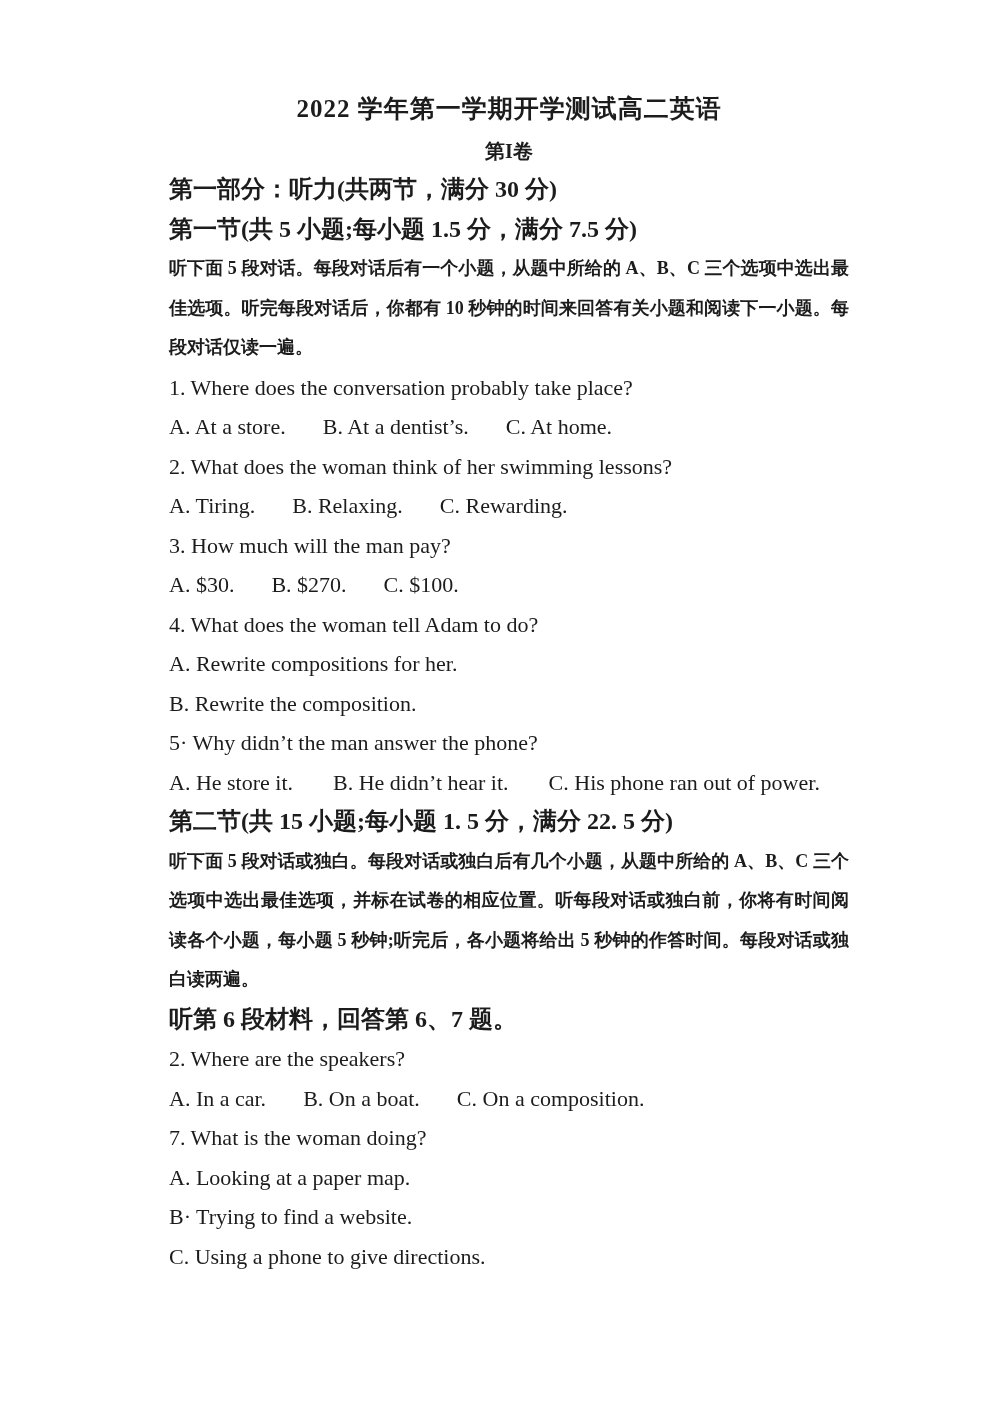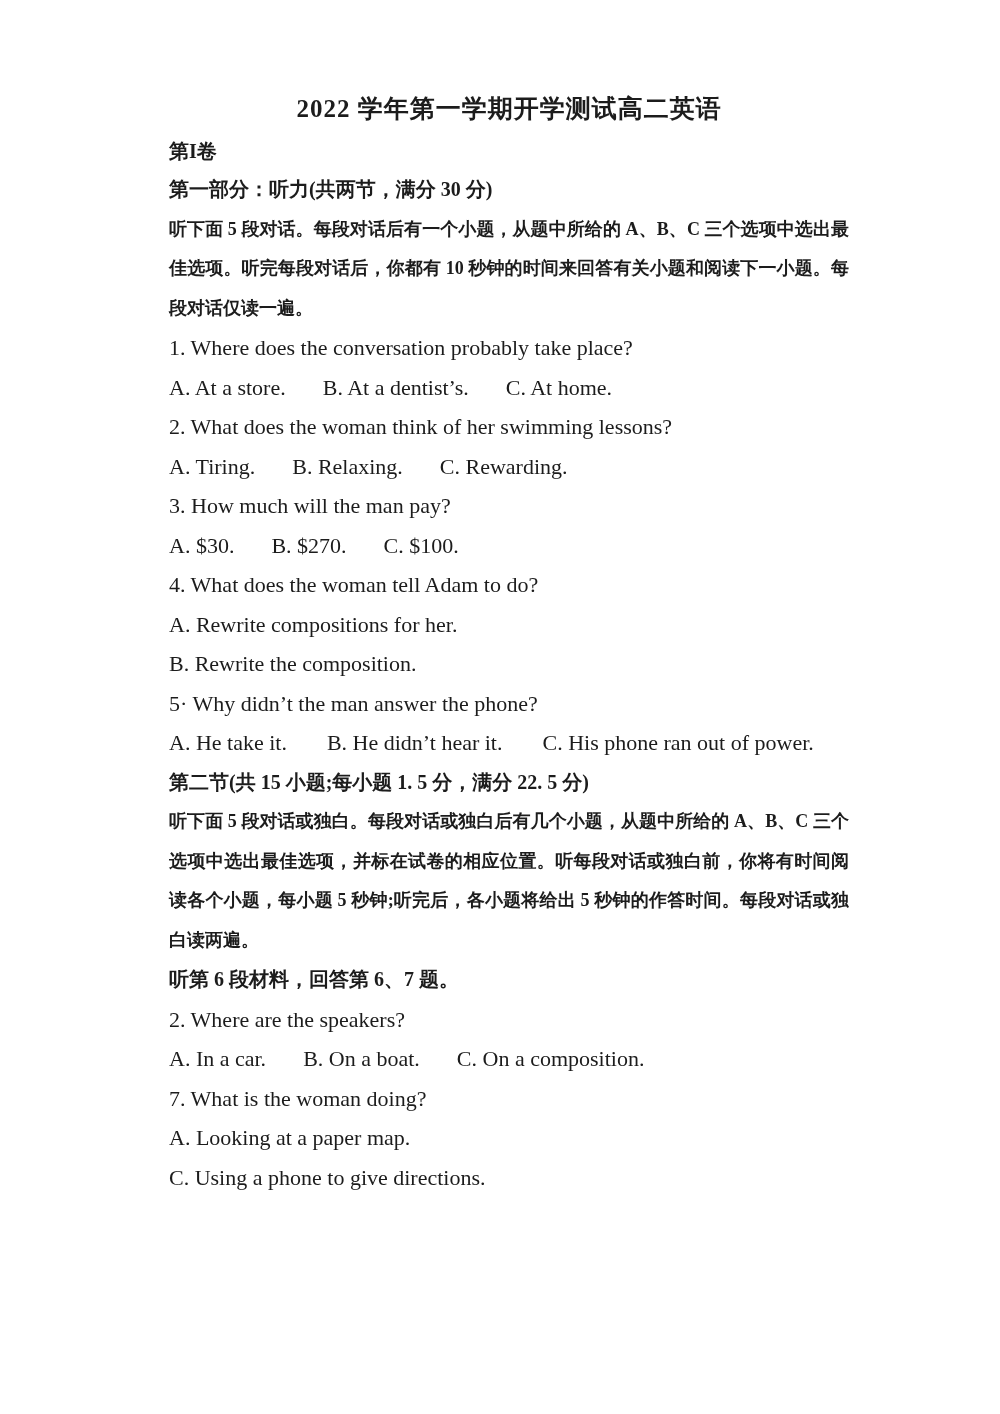--- a/index.html
+++ b/index.html
@@ -22,34 +22,35 @@
   .title {
     margin: 0;
     text-align: center;
     font-size: 25px;
     line-height: 30px;
     font-weight: 700;
     letter-spacing: 1px;
   }
   .subtitle {
     margin: 14px 0 0 0;
+    text-align: center;
     font-size: 20px;
     line-height: 26px;
     font-weight: 700;
   }
   .content {
     margin-top: 6px;
   }
   .line {
     line-height: 39.5px;
     font-size: 22px;
     white-space: nowrap;
   }
   .zh {
-    font-size: 20px;
+    font-size: 24px;
     font-weight: 700;
     white-space: nowrap;
   }
   .para {
     margin: 0;
     font-size: 18px;
     font-weight: 700;
     line-height: 39.5px;
     text-align: justify;
   }
@@ -66,20 +67,21 @@
 
 <div class="page">
 
   <h1 class="title">2022 学年第一学期开学测试高二英语</h1>
   <h2 class="subtitle">第I卷</h2>
 
   <div class="content">
 
     <div class="line zh">第一部分：听力(共两节，满分 30 分)</div>
 
+    <div class="line zh">第一节(共 5 小题;每小题 1.5 分，满分 7.5 分)</div>
 
     <p class="para">听下面 5 段对话。每段对话后有一个小题，从题中所给的 A、B、C 三个选项中选出最佳选项。听完每段对话后，你都有 10 秒钟的时间来回答有关小题和阅读下一小题。每段对话仅读一遍。</p>
 
     <div class="line">1. Where does the conversation probably take place?</div>
     <div class="line options">
       <span>A. At a store.</span>
       <span>B. At a dentist’s.</span>
       <span>C. At home.</span>
     </div>
 
@@ -96,36 +98,37 @@
       <span>B. $270.</span>
       <span>C. $100.</span>
     </div>
 
     <div class="line">4. What does the woman tell Adam to do?</div>
     <div class="line">A. Rewrite compositions for her.</div>
     <div class="line">B. Rewrite the composition.</div>
 
     <div class="line">5· Why didn’t the man answer the phone?</div>
     <div class="line options wide">
-      <span>A. He take it.</span>
+      <span>A. He store it.</span>
       <span>B. He didn’t hear it.</span>
       <span>C. His phone ran out of power.</span>
     </div>
 
     <div class="line zh">第二节(共 15 小题;每小题 1. 5 分，满分 22. 5 分)</div>
 
     <p class="para">听下面 5 段对话或独白。每段对话或独白后有几个小题，从题中所给的 A、B、C 三个选项中选出最佳选项，并标在试卷的相应位置。听每段对话或独白前，你将有时间阅读各个小题，每小题 5 秒钟;听完后，各小题将给出 5 秒钟的作答时间。每段对话或独白读两遍。</p>
 
     <div class="line zh">听第 6 段材料，回答第 6、7 题。</div>
 
     <div class="line">2. Where are the speakers?</div>
     <div class="line options">
       <span>A. In a car.</span>
       <span>B. On a boat.</span>
       <span>C. On a composition.</span>
     </div>
 
     <div class="line">7. What is the woman doing?</div>
     <div class="line">A. Looking at a paper map.</div>
+    <div class="line">B· Trying to find a website.</div>
     <div class="line">C. Using a phone to give directions.</div>
 
   </div>
 </div>
 
 </body></html>

